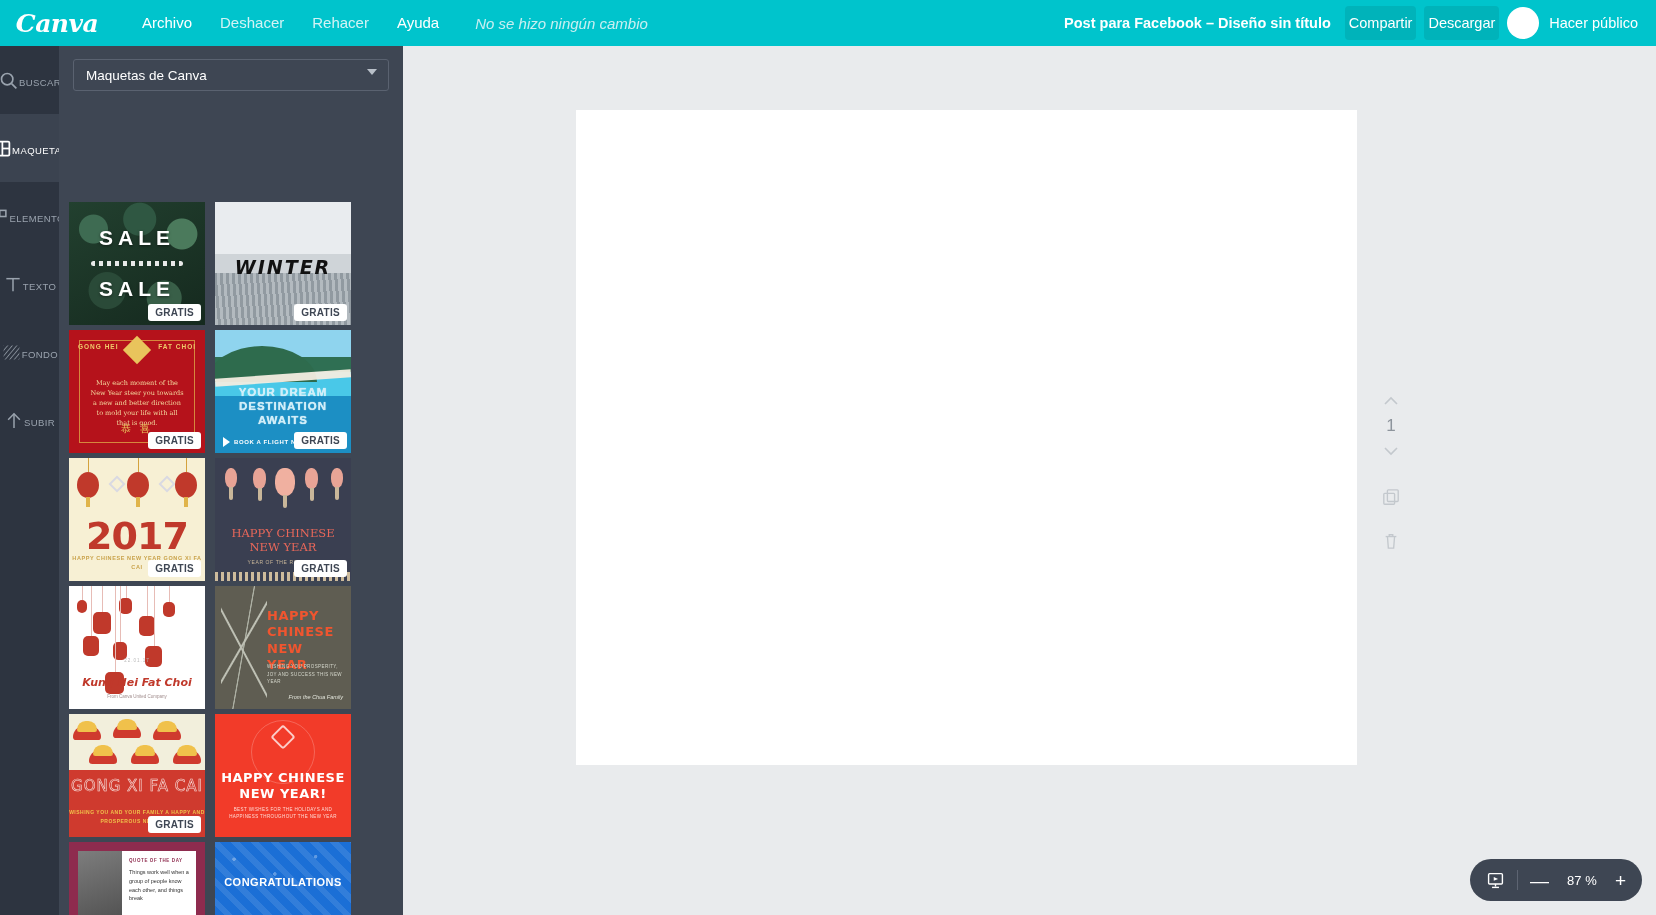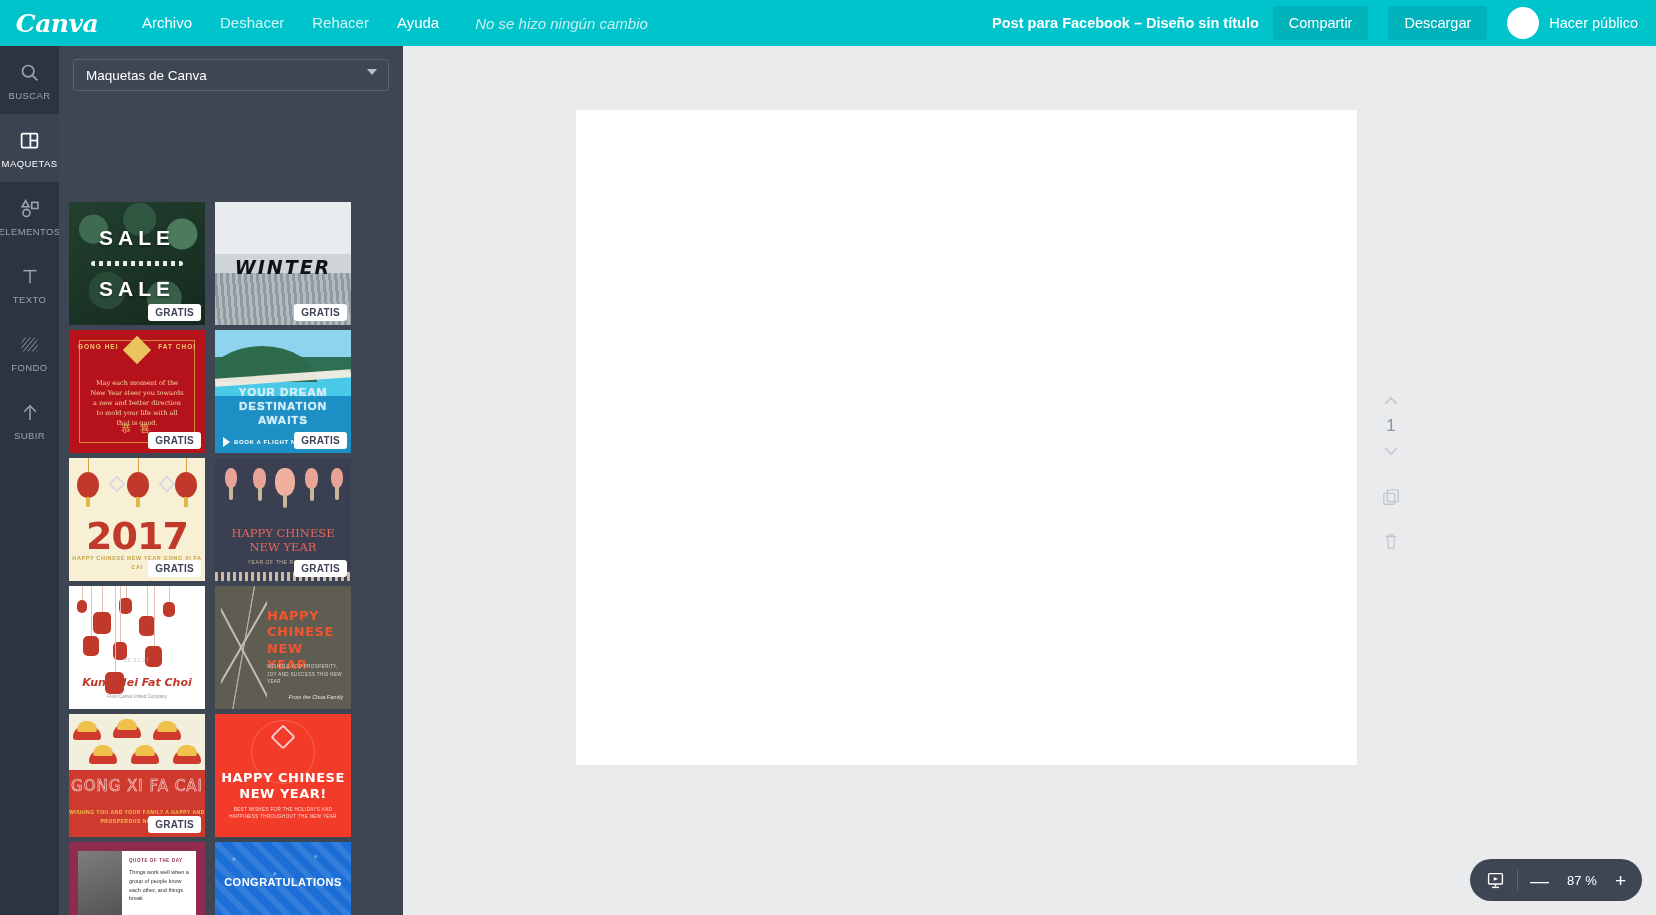--- a/index.html
+++ b/index.html
@@ -35,36 +35,36 @@
   .topbar-right {
     position: absolute; right: 0; top: 0; height: 46px;
     display: flex; align-items: center;
   }
   .doc-title {
     color: #ffffff; font-size: 14.5px; font-weight: bold; margin-right: 14px;
     white-space: nowrap;
   }
   .tb-btn {
     background: #00b3ba; color: #fff; border: none; border-radius: 4px;
-    height: 34px; padding: 0 16px; font-size: 14.5px; cursor: pointer;
-    font-family: "Liberation Sans", sans-serif; margin-right: 20px;
+    height: 34px; padding: 0 4px; font-size: 14.5px; cursor: pointer;
+    font-family: "Liberation Sans", sans-serif; margin-right: 8px;
   }
   .avatar {
     width: 32px; height: 32px; border-radius: 50%; background: #ffffff;
     margin-right: 10px; flex: 0 0 auto;
   }
   .public-label { color: #fff; font-size: 14.5px; margin-right: 18px; white-space: nowrap; }
 
   
   .rail {
     position: absolute; top: 46px; left: 0; width: 59px; height: 869px;
     background: #2d3440;
   }
   .rail-item {
-    width: 59px; height: 68px; display: flex; flex-direction: column;
+    width: 59px; height: 68px; display: flex; 
     align-items: center; justify-content: center; cursor: pointer;
     color: #9aa3ae;
   }
   .rail-item.active { background: #3b4350; color: #ffffff; }
   .rail-ico { height: 26px; display: flex; align-items: center; justify-content: center; }
   .rail-ico svg { display: block; }
   .rail-label { font-size: 9.5px; letter-spacing: 0.4px; margin-top: 4px; }
 
   
   .panel {

